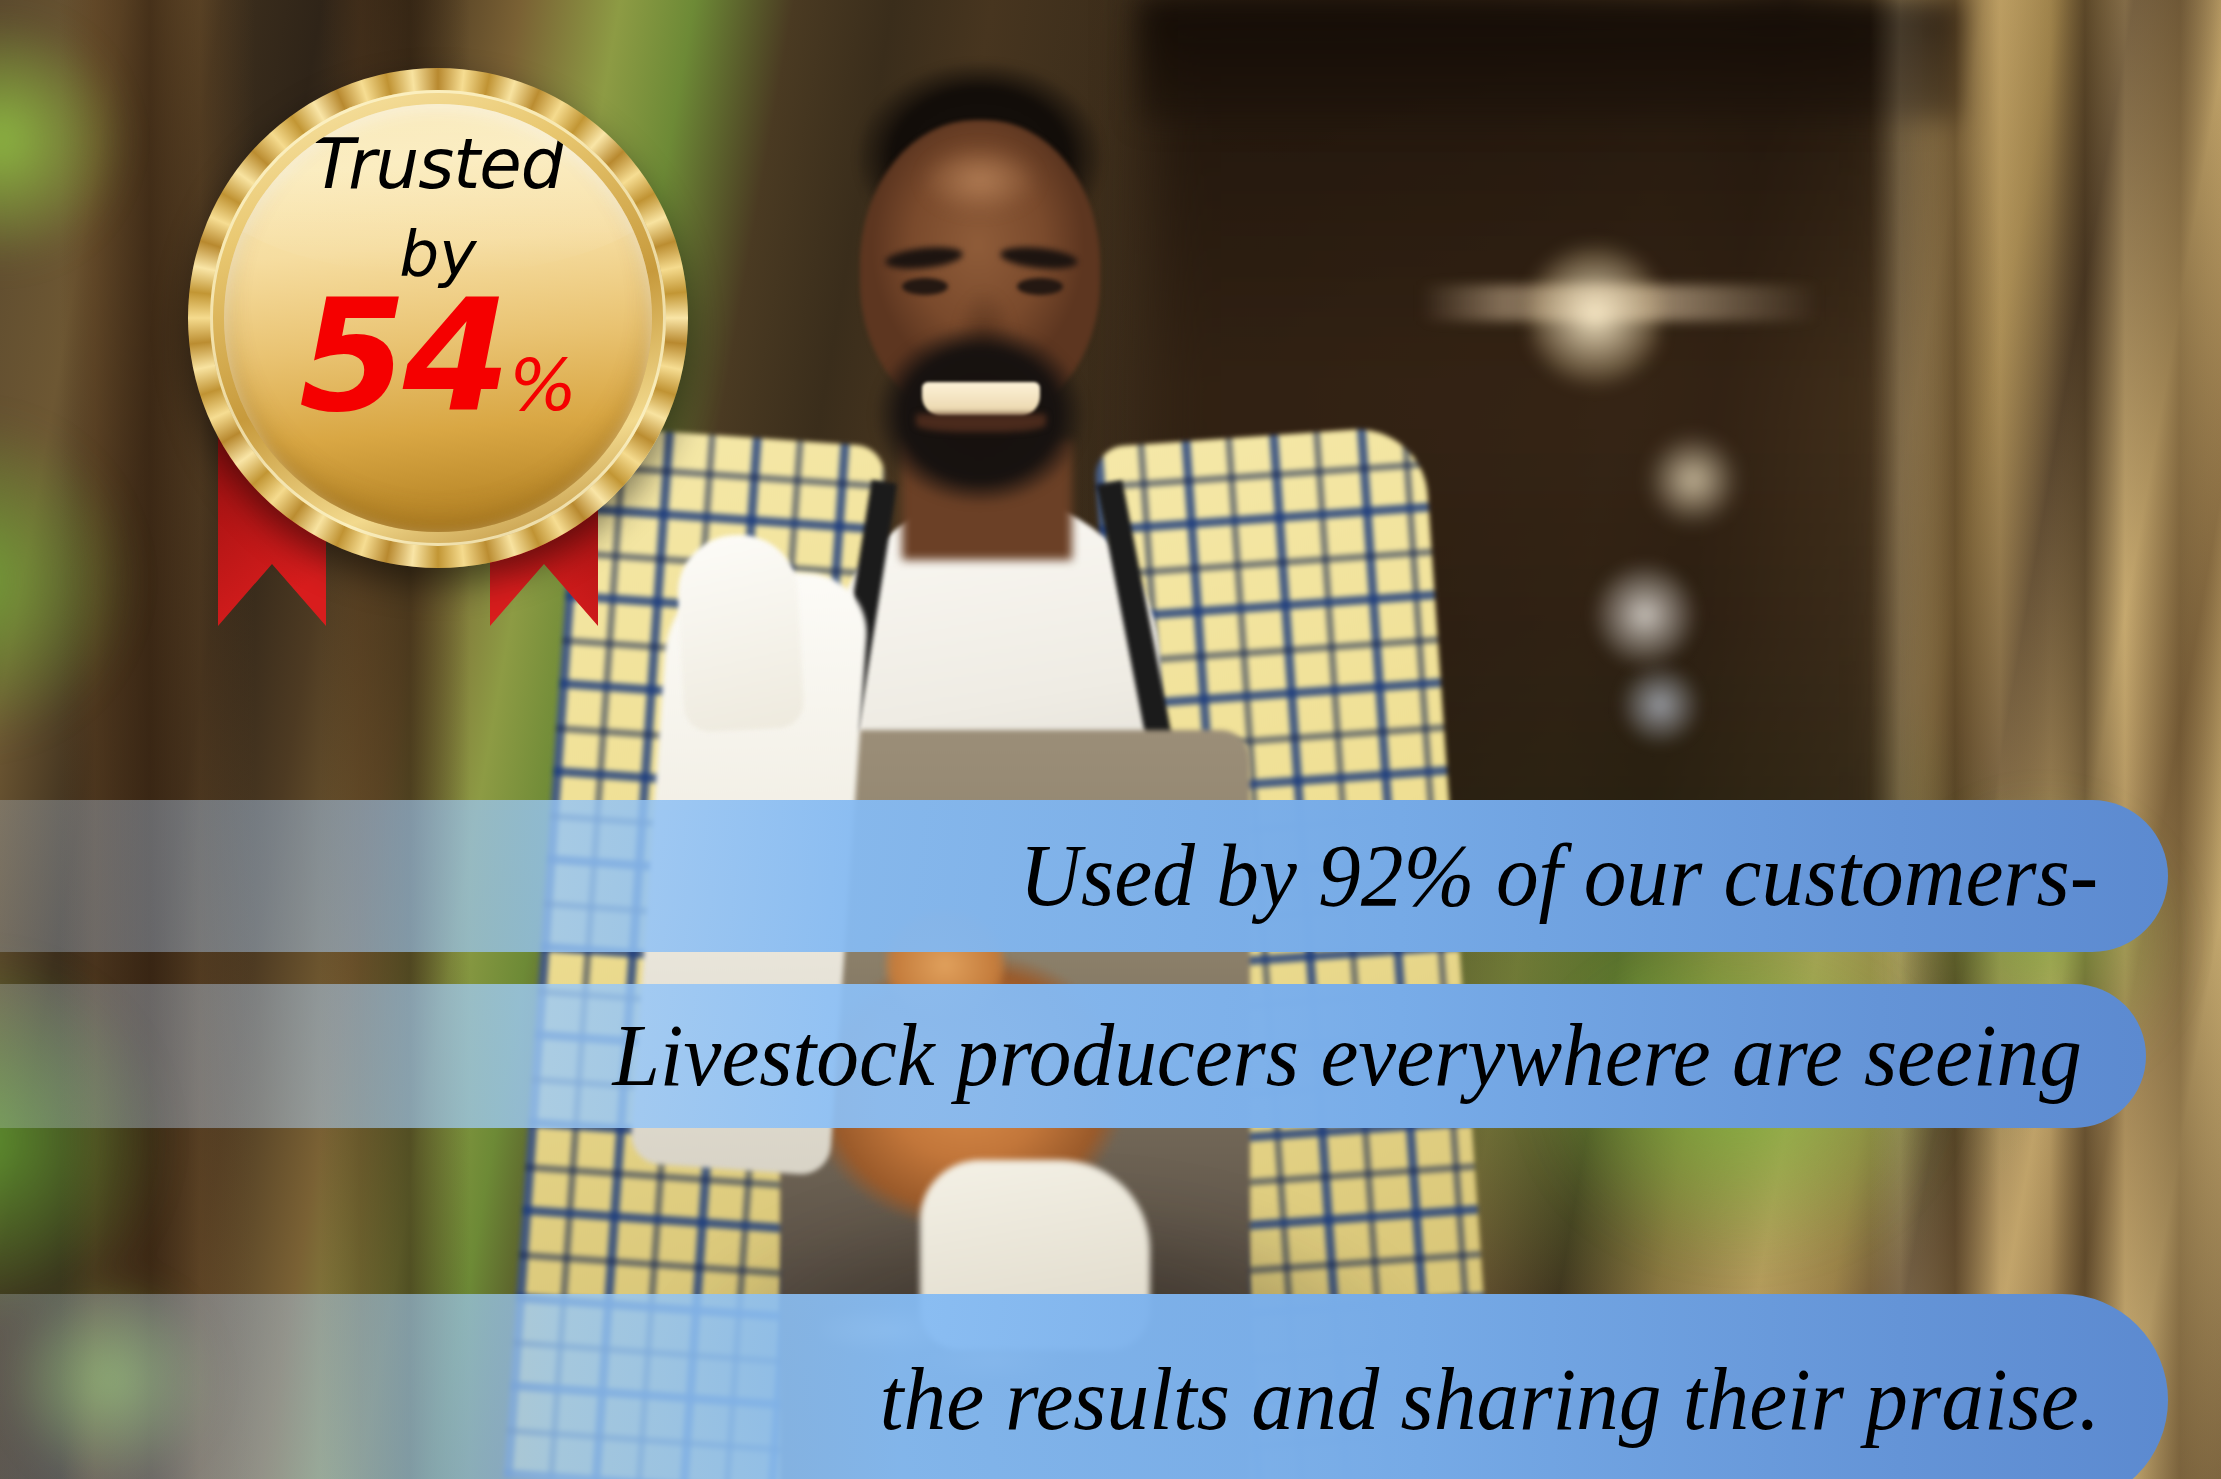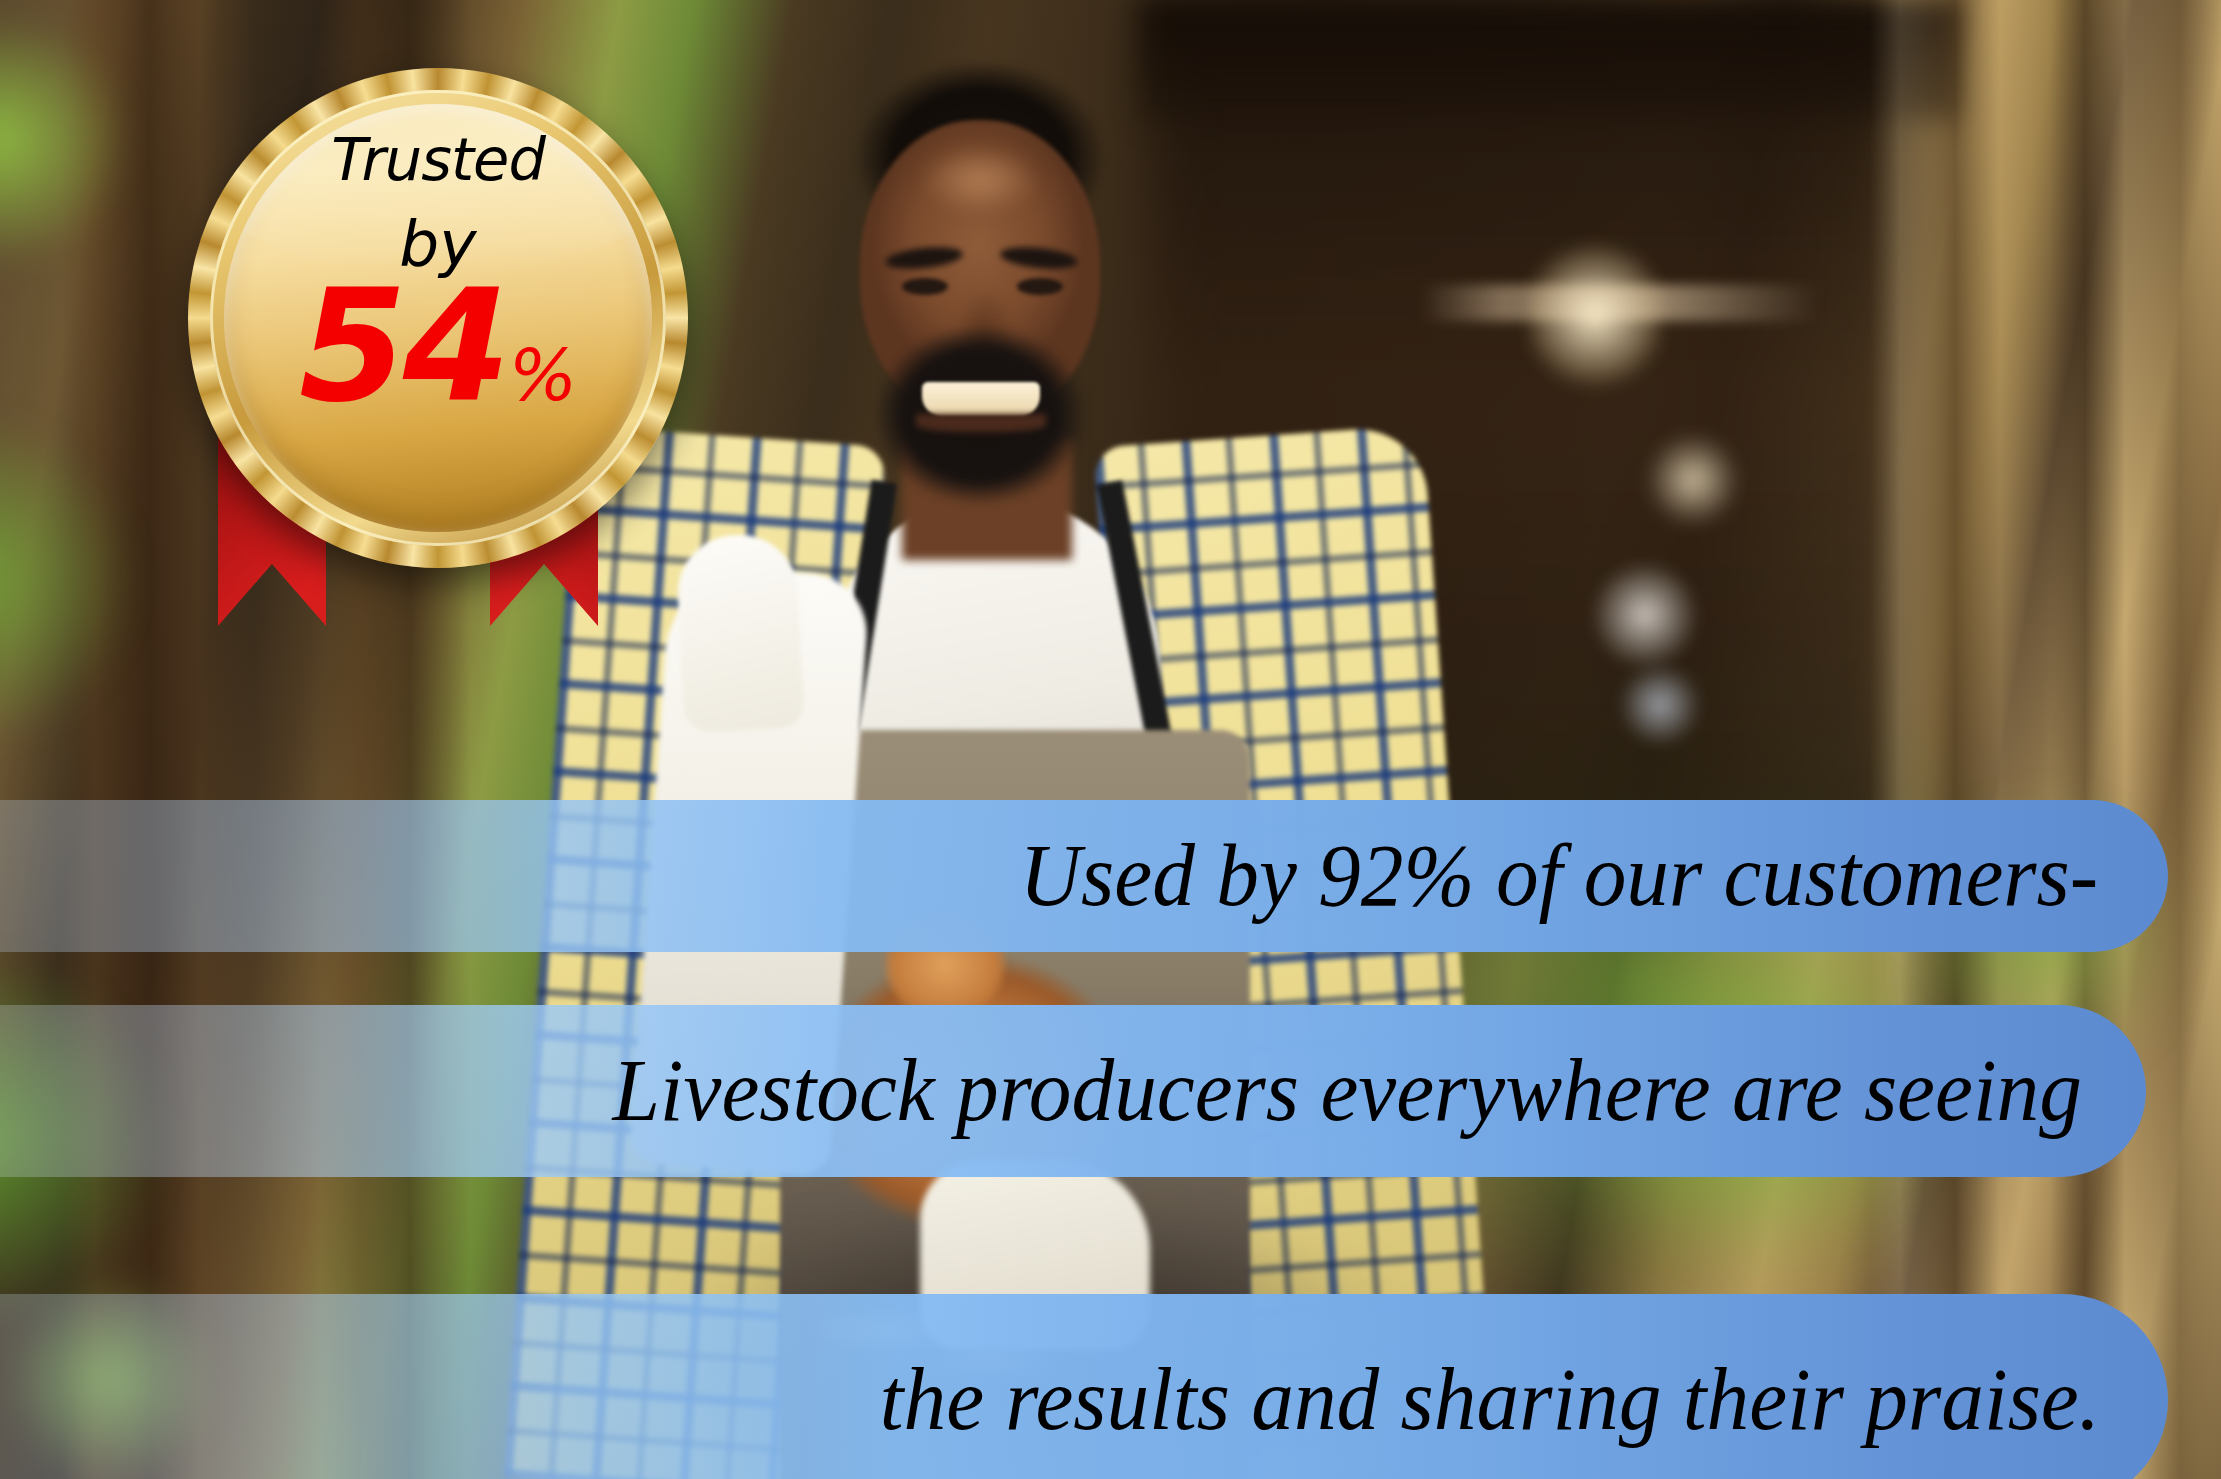--- a/index.html
+++ b/index.html
@@ -316,21 +316,21 @@
     display:flex; flex-direction:column; align-items:center; justify-content:flex-start;
     padding-top:26px;
   }
   .badge-l1, .badge-l2 {
     font-family: "DejaVu Sans", sans-serif;
     font-style: italic;
     font-weight: 400;
     color:#000;
     line-height:1.0;
   }
-  .badge-l1 { font-size:59px; letter-spacing:-1px; }
+  .badge-l1 { font-size:69px; letter-spacing:-1px; }
   .badge-l2 { font-size:63px; margin-top:23px; }
   .badge-pct-row {
     display:flex; align-items:baseline; justify-content:center;
     margin-top:-6px;
   }
   .badge-num {
     font-family: "DejaVu Sans", sans-serif;
     font-style: italic; font-weight: 700;
     font-size:155px; color:#f50000; line-height:1;
     letter-spacing:-4px;
@@ -369,21 +369,21 @@
   #banner-1 { top:800px; height:152px; width:2168px;
     background: linear-gradient(90deg,
       rgba(190,210,235,0.28) 0px,
       rgba(168,202,240,0.50) 300px,
       rgba(150,197,245,0.82) 560px,
       rgba(133,186,242,0.95) 860px,
       rgba(118,170,230,1) 1400px,
       rgba(100,148,215,1) 1900px,
       rgba(92,138,208,1) 2168px);
   }
-  #banner-2 { top:1005px; height:172px; width:2146px;
+  #banner-2 { top:984px; height:144px; width:2146px;
     background: linear-gradient(90deg,
       rgba(205,218,232,0.26) 0px,
       rgba(180,208,240,0.46) 260px,
       rgba(158,203,247,0.80) 520px,
       rgba(138,190,245,0.95) 880px,
       rgba(120,172,232,1) 1400px,
       rgba(100,148,215,1) 1880px,
       rgba(92,138,208,1) 2146px);
   }
   #banner-3 { top:1294px; height:212px; width:2168px;

